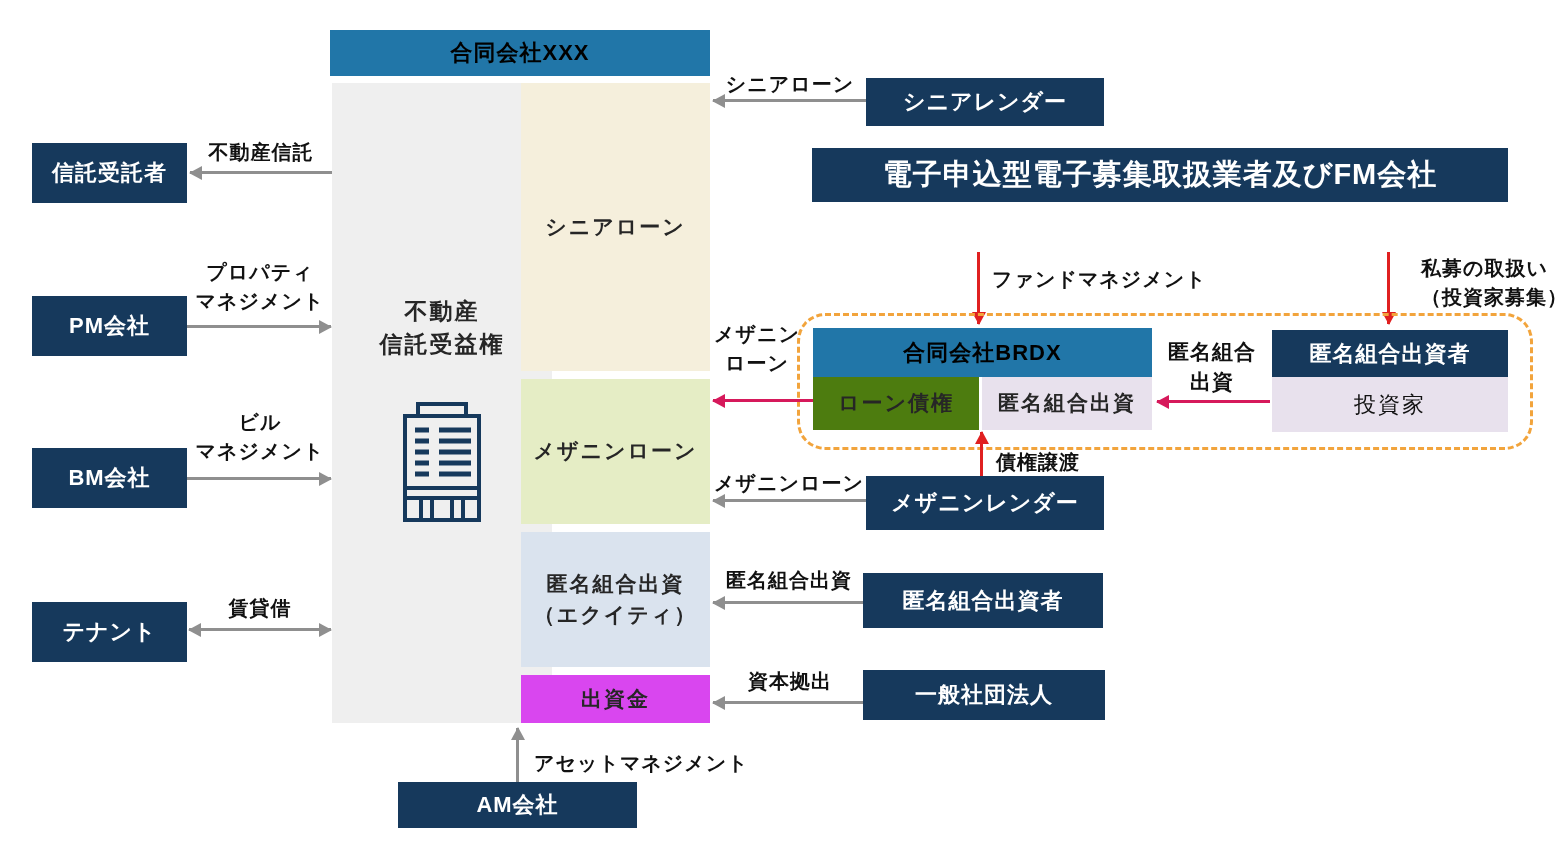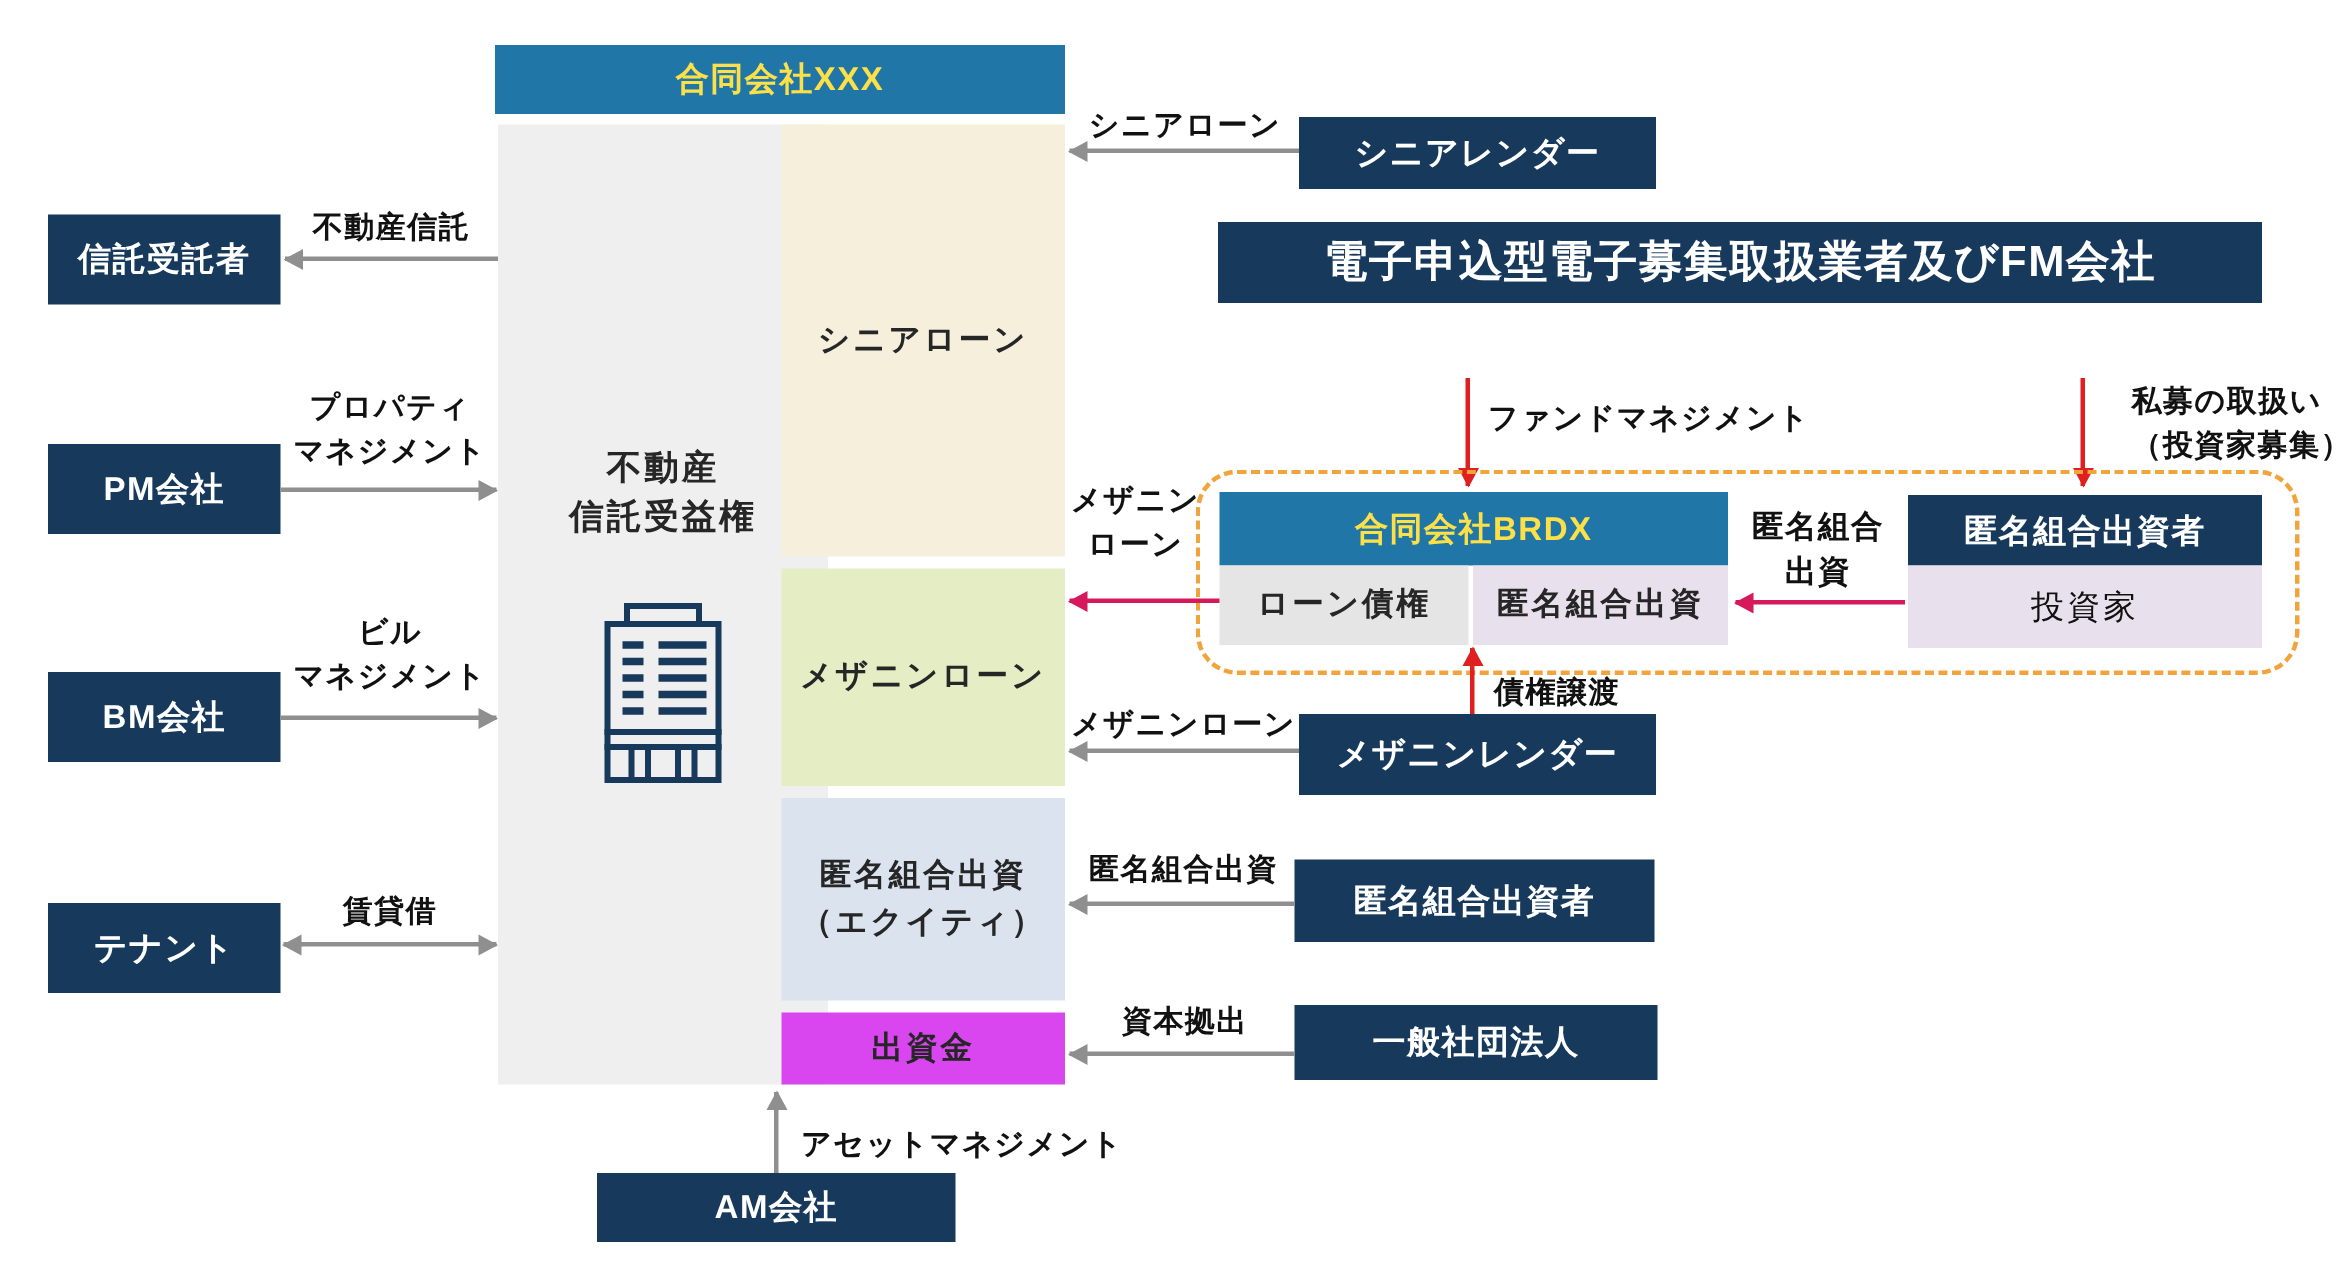--- a/index.html
+++ b/index.html
@@ -1,21 +1,21 @@
 <!DOCTYPE html>
 <html><head>
 <meta charset="utf-8">
 <style>
   html,body{margin:0;padding:0;background:#ffffff;}
   #stage{position:relative;width:1564px;height:852px;background:#ffffff;overflow:hidden;
          font-family:"Liberation Sans","DejaVu Sans",sans-serif;}
   .abs{position:absolute;}
   .flex{display:flex;align-items:center;justify-content:center;}
   .navy{background:#16395C;color:#ffffff;font-weight:700;}
-  .teal{background:#2176A8;color:#fde047;font-weight:700;}
+  .teal{background:#2176A8;color:#000000;font-weight:700;}
   .boxtxt{font-size:22px;letter-spacing:1px;}
   .sec{color:#262626;font-weight:600;font-size:21px;letter-spacing:2px;text-align:center;line-height:1.45;}
   .lbl{position:absolute;font-size:20px;font-weight:700;color:#111111;text-align:center;line-height:1.45;letter-spacing:1px;}
   .pre{white-space:pre-line;}
   
   .ar{position:absolute;background:currentColor;}
   .ar-h{height:3px;}
   .ar-v{width:3px;}
   .ar::before,.ar::after{content:none;position:absolute;width:0;height:0;border-style:solid;}
   .ar-h.hl::before{content:"";left:-1px;top:50%;transform:translateY(-50%);
@@ -125,21 +125,21 @@
 
   <div class="ar ar-v hd red" style="left:1387px;top:252px;height:72px;"></div>
   <div class="lbl pre" style="left:1400px;top:254px;width:160px;text-align:left;margin-left:21px;">私募の取扱い
 （投資家募集）</div>
 
   <div class="abs dashed" style="left:797px;top:313px;width:730px;height:131px;"></div>
 
   <div class="abs teal flex boxtxt" style="left:813px;top:328px;width:339px;height:49px;">
     <span>合同会社BRDX</span>
   </div>
-  <div class="abs flex" style="left:813px;top:377px;width:166px;height:53px;background:#e5e5e5;">
+  <div class="abs flex" style="left:813px;top:377px;width:166px;height:53px;background:#4d7c0f;">
     <span class="sec">ローン債権</span>
   </div>
   <div class="abs flex" style="left:982px;top:377px;width:170px;height:53px;background:#E8E1ED;">
     <span class="sec">匿名組合出資</span>
   </div>
 
   <div class="abs navy flex boxtxt" style="left:1272px;top:330px;width:236px;height:47px;">
     <span>匿名組合出資者</span>
   </div>
   <div class="abs flex" style="left:1272px;top:377px;width:236px;height:55px;background:#E8E1ED;font-size:22px;color:#111;font-weight:500;letter-spacing:2px;">

